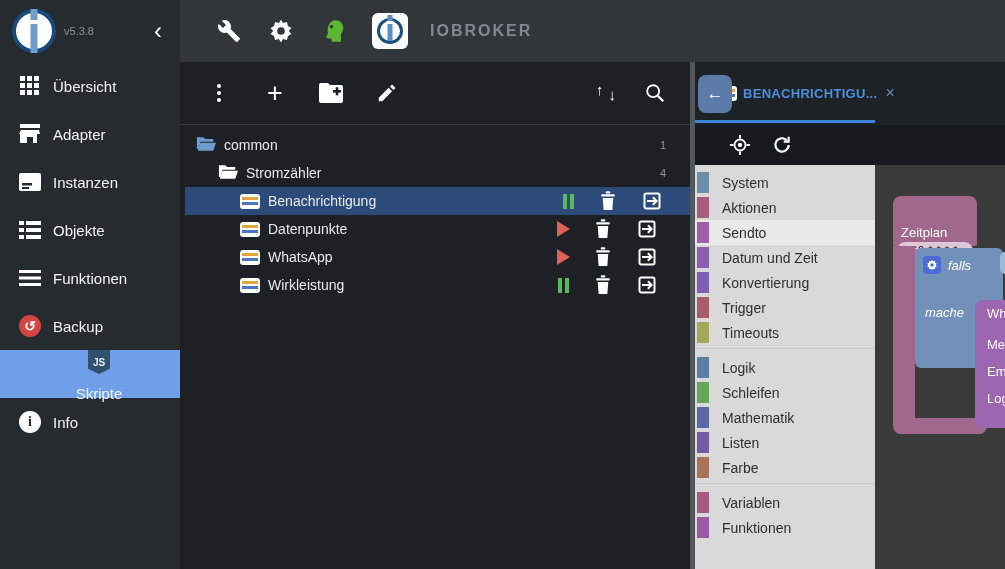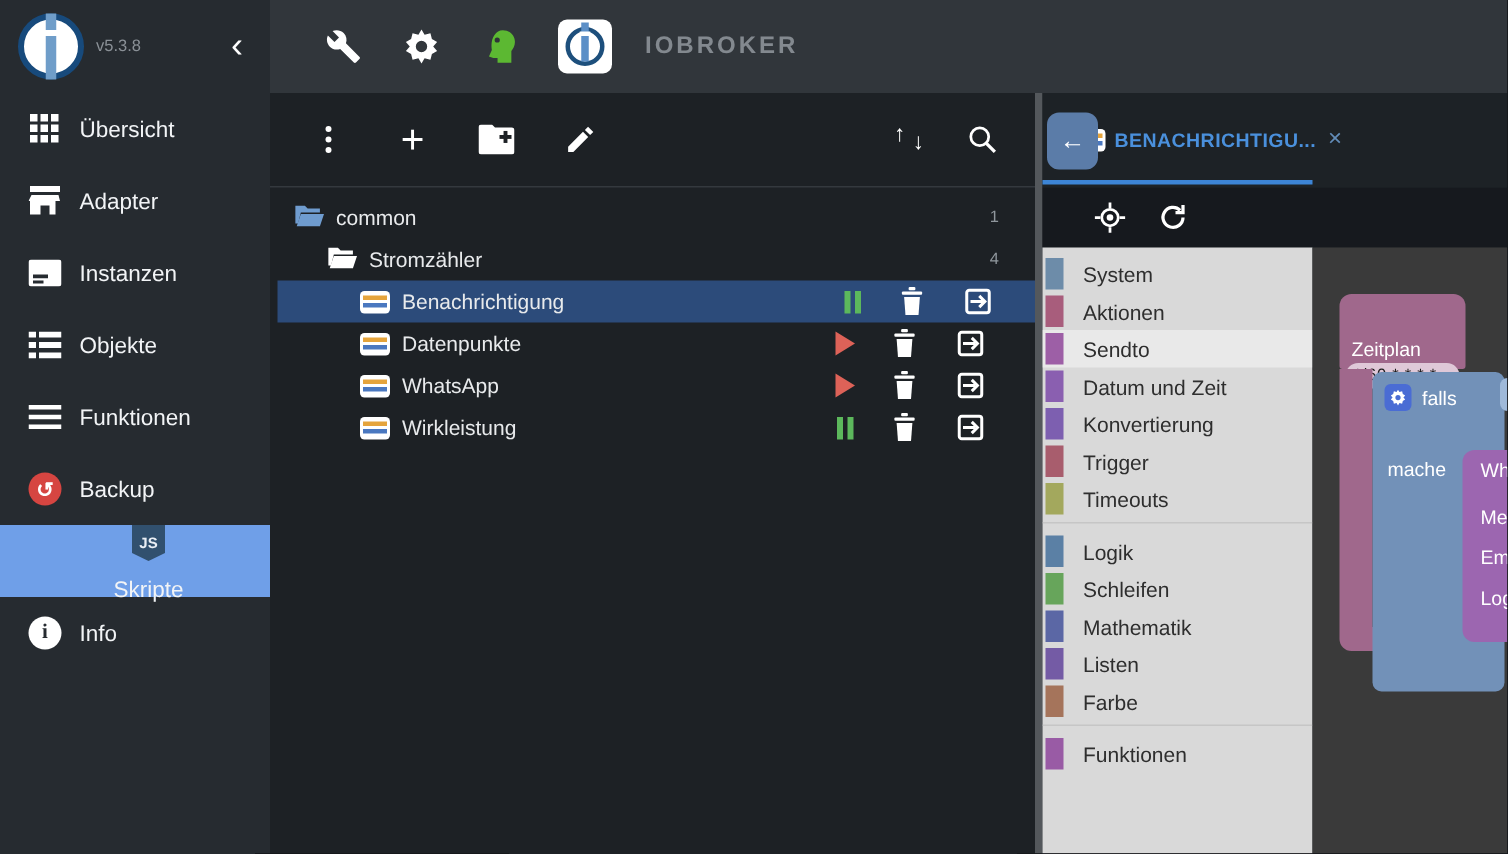--- a/index.html
+++ b/index.html
@@ -82,21 +82,21 @@
   .cat-lbl { font-size:14px; color:#2e2e2e; white-space:nowrap; }
   .cat-sep { height:7px; margin:0 0 0 0; border-top:1px solid #c6c6c6; margin-top:3px; }
 
   .workspace { flex:1; background:#3a3a3a; position:relative; overflow:hidden; }
   .wb { position:absolute; color:#fff; font-size:13px; }
   .zeit-head { left:18px; top:31px; width:84px; height:50px; border-radius:8px 8px 2px 2px; z-index:1; }
   .zeit-head .t { padding:5px 8px 2px;margin-top:24px; }
   .zeit-field { margin:0 4px; height:17px; background:#dfc8d8; border-radius:9px; color:#1a1a1a; font-size:11px; letter-spacing:.5px; padding:2px 6px 0; white-space:nowrap; }
   .zeit-spine { left:18px; top:81px; width:22px; height:172px; z-index:1; }
   .zeit-bottom { left:18px; top:253px; width:94px; height:16px; border-radius:0 4px 8px 8px; z-index:1; }
-  .falls-blk { left:40px; top:83px; width:88px; height:213px; border-radius:6px; z-index:2; }
+  .falls-blk { left:40px; top:83px; width:88px; height:120px; border-radius:6px; z-index:2;font-style:italic; }
   .gear-chip { position:absolute; left:8px; top:8px; width:18px; height:18px; background:#4a6cd4; border-radius:4px; display:flex; align-items:center; justify-content:center; }
   .falls-lbl { position:absolute; left:33px; top:10px; }
   .mache-lbl { position:absolute; left:10px; top:57px; }
   .cond-tab { left:125px; top:87px; width:14px; height:22px; background:#9fb9d9; border-radius:5px 0 0 5px; z-index:2; }
   .wa-blk { left:100px; top:135px; width:48px; height:128px; border-radius:8px 0 0 8px; z-index:3; }
   .wa-blk .ln { position:absolute; left:12px; white-space:nowrap; }
 </style>
 </head>
 <body>
 
@@ -505,20 +505,24 @@
             <span class="cat-lbl">Listen</span>
           </div>
         <div class="cat-row">
             <span class="cat-stripe" style="background-color: rgb(165, 116, 91);"></span>
             <span class="cat-lbl">Farbe</span>
           </div>
 
         <div class="cat-sep"></div>
 
         <div class="cat-row">
+            <span class="cat-stripe" style="background-color: rgb(165, 91, 128);"></span>
+            <span class="cat-lbl">Variablen</span>
+          </div>
+        <div class="cat-row">
             <span class="cat-stripe" style="background-color: rgb(153, 91, 165);"></span>
             <span class="cat-lbl">Funktionen</span>
           </div>
 
       </div>
 
       <div class="workspace">
         <div class="wb zeit-head" style="background-color: rgb(160, 104, 140);">
           <div class="t">Zeitplan</div>
           <div class="zeit-field">*/60 * * * *</div>

